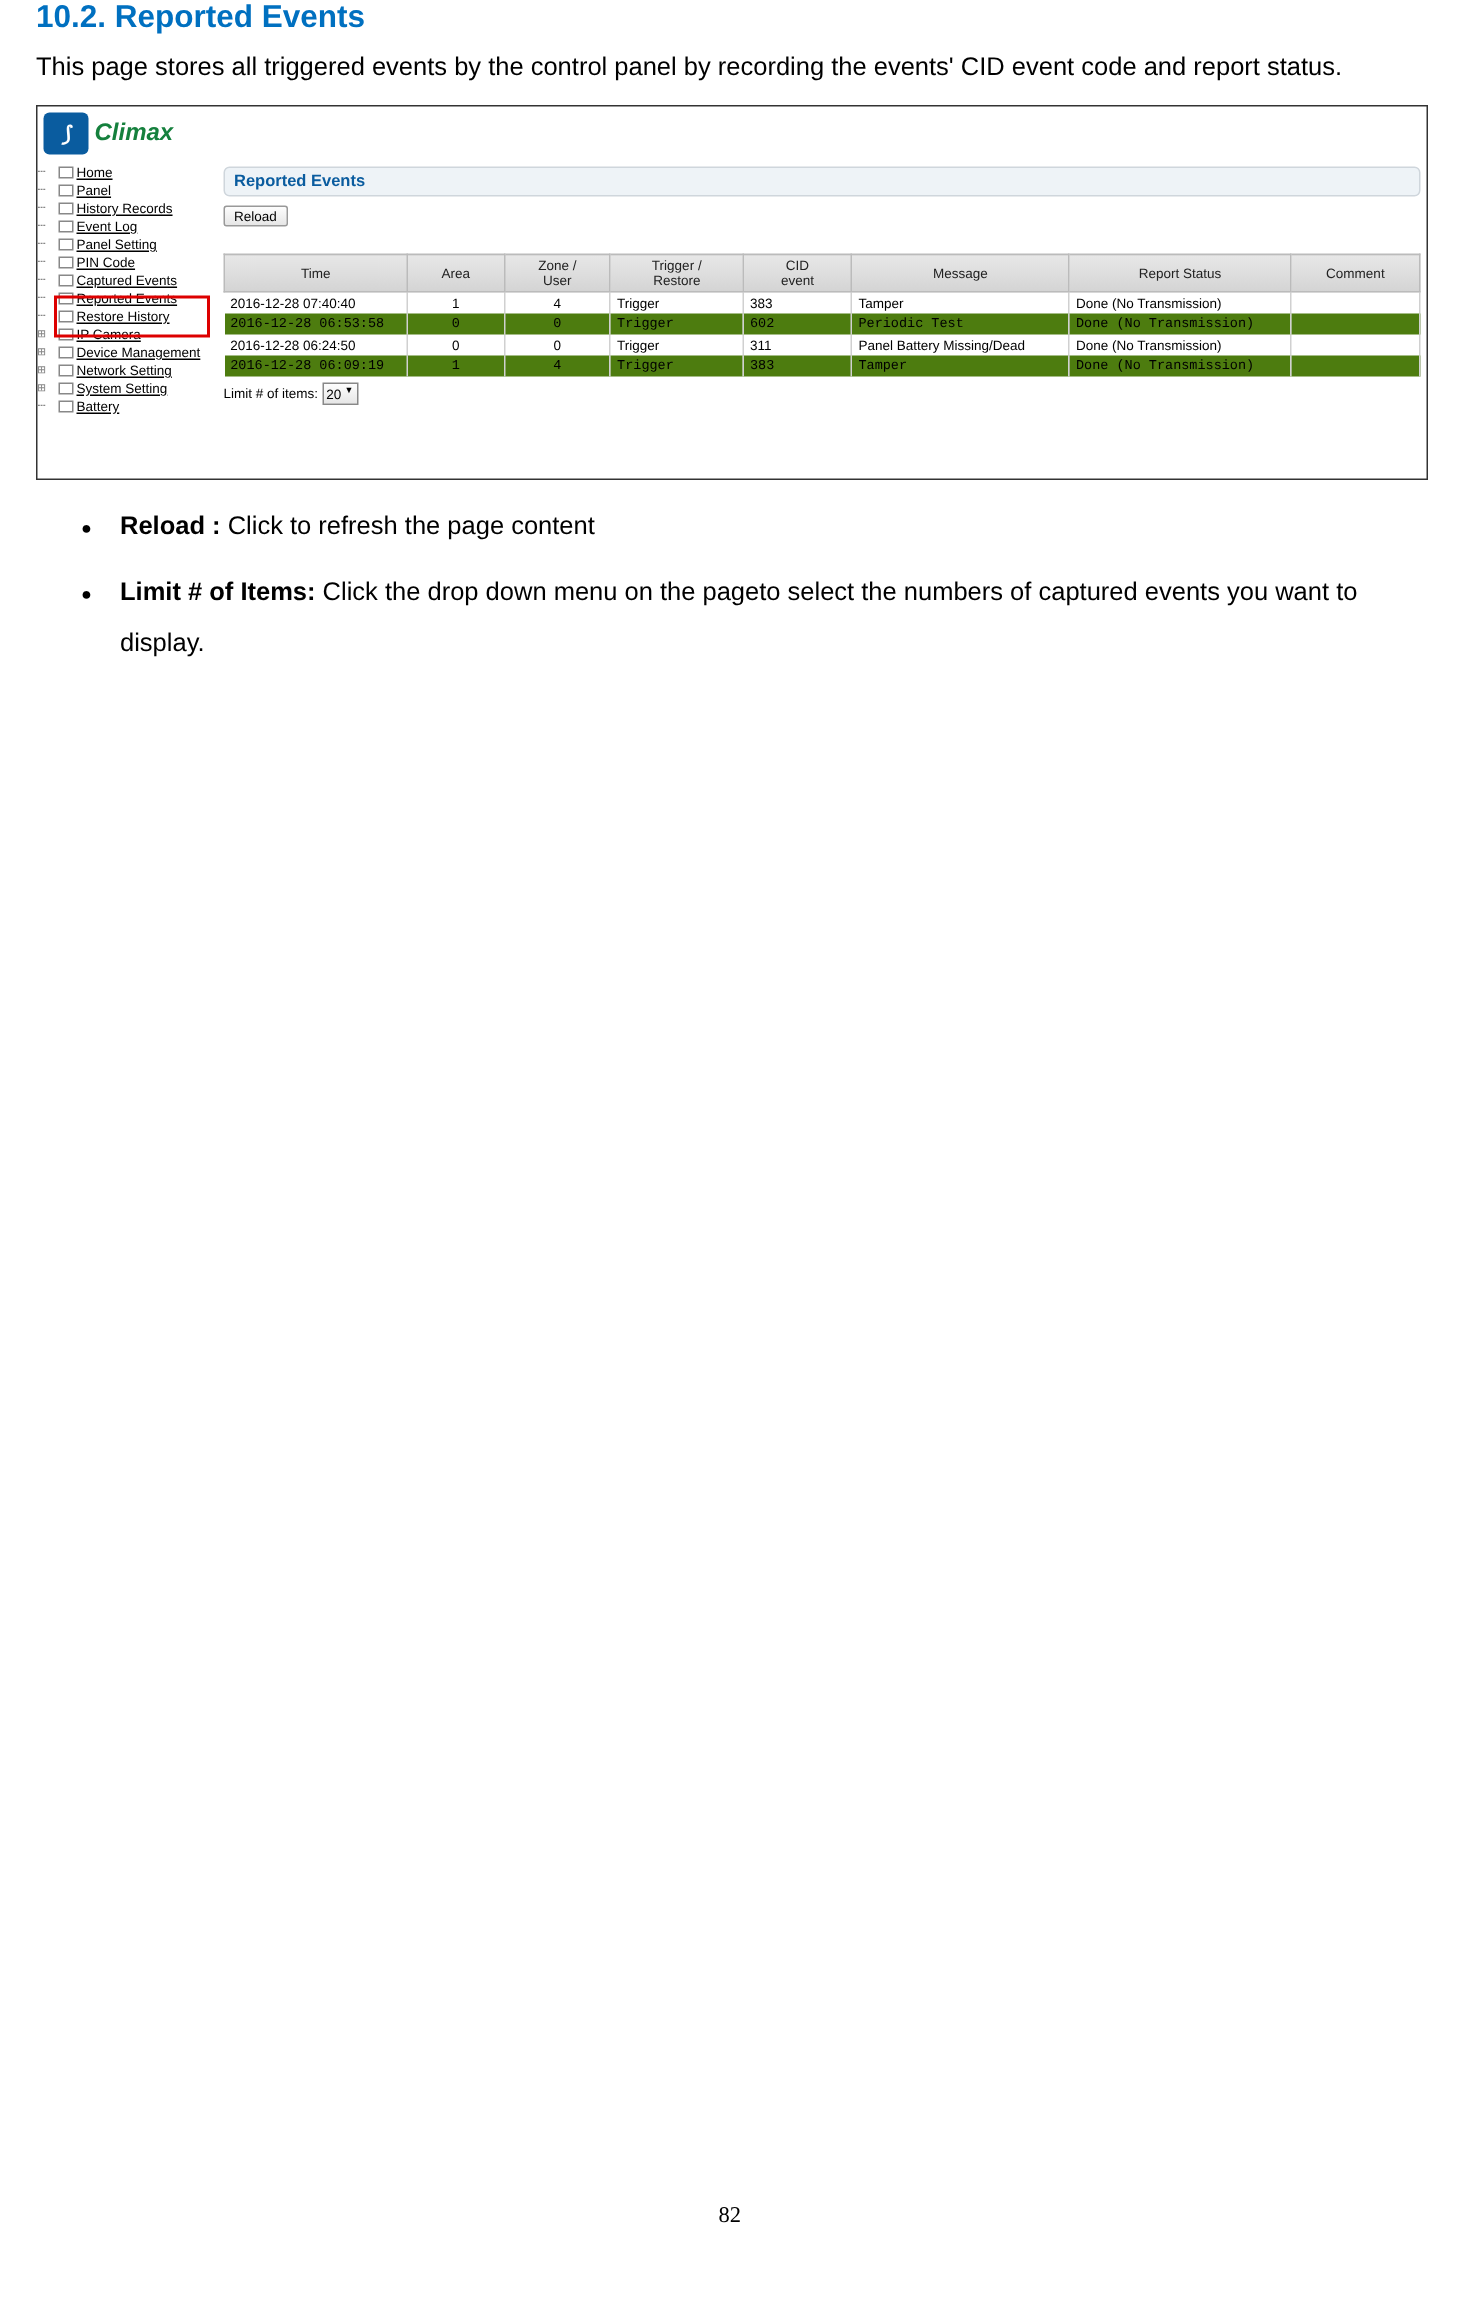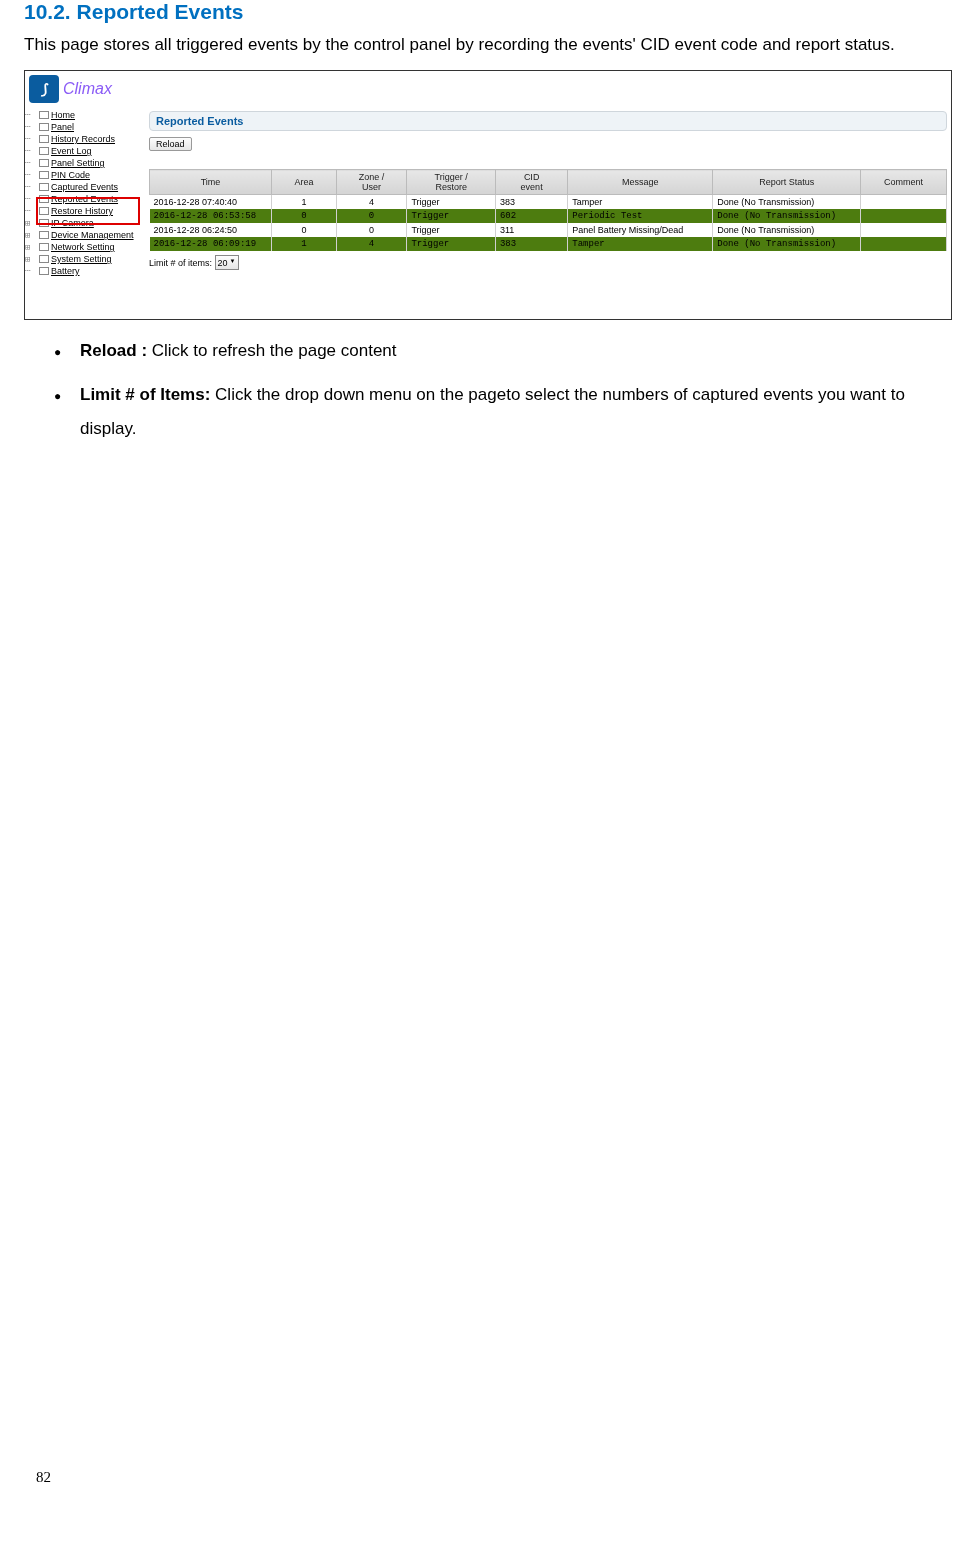--- a/index.html
+++ b/index.html
@@ -55,22 +55,22 @@
     display: flex;
     align-items: center;
     justify-content: center;
     color: #fff;
     font-style: italic;
     font-weight: bold;
     font-size: 14px;
   }
   .logo-text {
     font-style: italic;
-    font-weight: normal;
-    color: #8b5cf6;
+    font-weight: bold;
+    color: #15803d;
     font-size: 16px;
   }
   .panel-body {
     display: flex;
     height: calc(100% - 36px);
   }
   .sidebar {
     width: 120px;
     flex-shrink: 0;
     font-size: 9px;
@@ -191,23 +191,23 @@
     font-size: 12px;
     padding-top: 6px;
   }
   .bullet-body { flex: 1; }
   .bold { font-weight: bold; }
   .page-num {
     position: absolute;
     bottom: 56px;
     left: 0;
     right: 0;
+    text-align: center;
     font-size: 15px;
     font-family: "Times New Roman", serif;
-    padding-left: 36px;
   }
   .col-time{width:110px;}
   .col-area{width:36px;text-align:center;margin-top:26px;}
   .col-zone{width:54px;text-align:center;}
   .col-trig{width:90px;}
   .col-cid{width:56px;}
   .col-msg{width:170px;}
   .col-status{width:160px;}
   .col-comment{width:60px;}
 </style>

